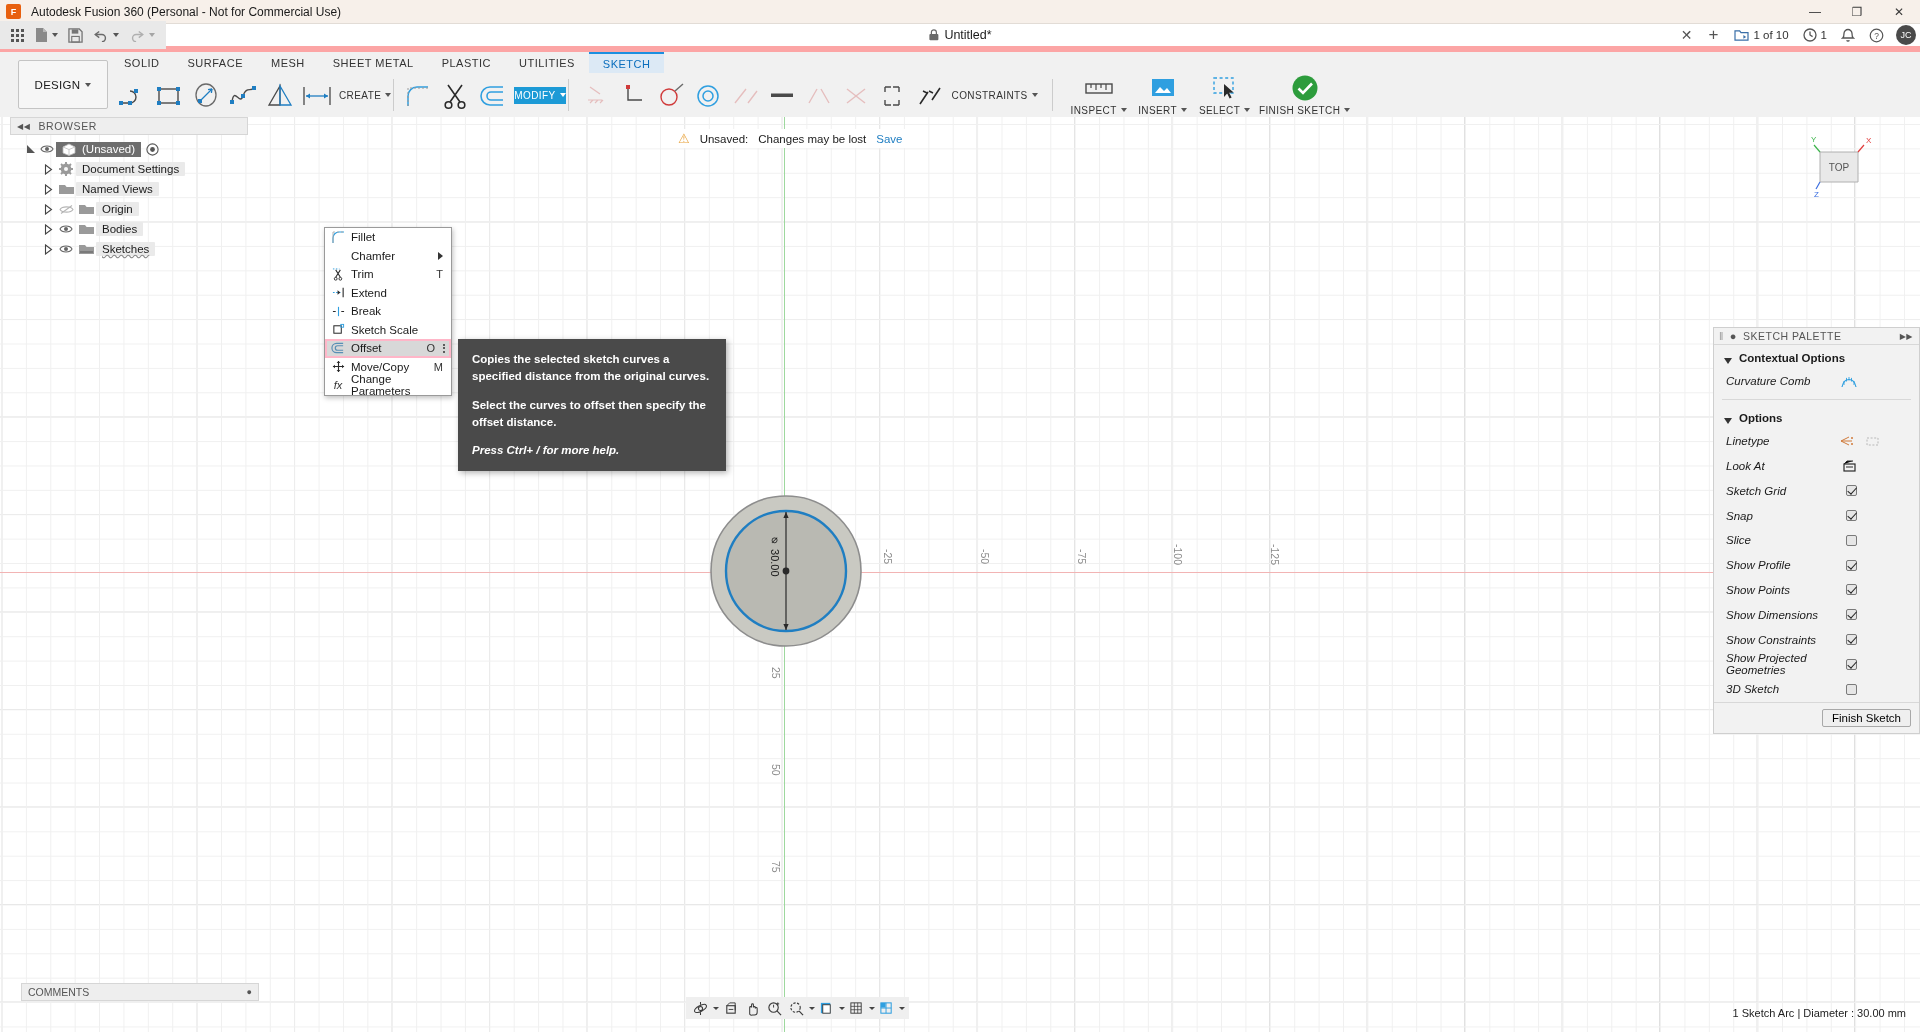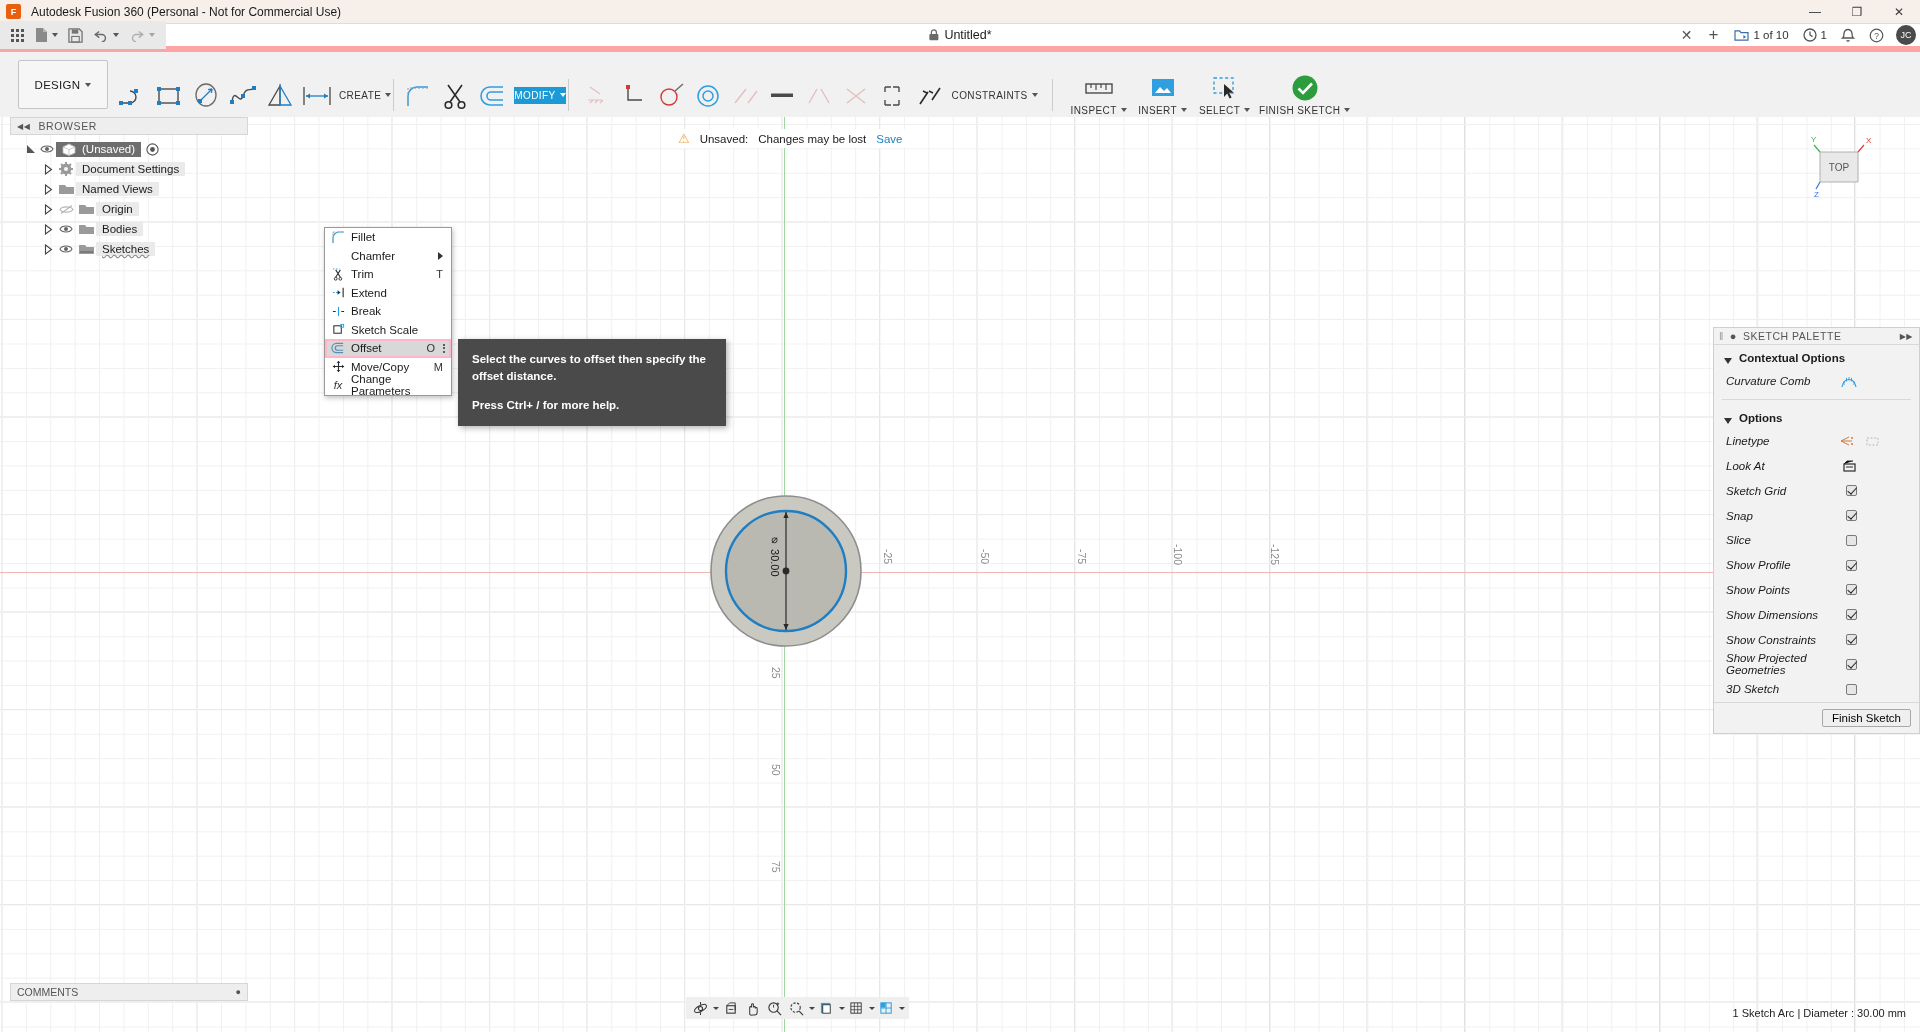--- a/index.html
+++ b/index.html
@@ -107,21 +107,21 @@
     height:18px; background:#eeeeee; border:1px solid #d6d6d6;
     display:flex; align-items:center; gap:8px; padding:0 6px; font-size:10.5px;
     letter-spacing:.6px; color:#555;
   }
   .tree-row { display:flex; align-items:center; height:20px; font-size:11.5px; }
   .tw { display:inline-flex; align-items:center; justify-content:center; }
   .lbl-bg { background:#eaeaea; padding:1px 6px; border-radius:1px; }
   .lbl-sel { background:#6e6e6e; color:#fff; padding:1px 6px; }
 
   #comments {
-    position:absolute; left:10px; bottom:32px; width:238px; height:18px;
+    position:absolute; left:21px; bottom:32px; width:238px; height:18px;
     background:#eeeeee; border:1px solid #d6d6d6; display:flex; align-items:center;
     padding:0 6px; font-size:10.5px; color:#555; justify-content:space-between;
   }
 
   
   #unsaved {
     position:absolute; left:672px; top:12px; display:flex; align-items:center;
     gap:10px; font-size:11.5px; background:#fff; padding:2px 6px;
   }
   #unsaved .warn { color:#e8a33d; font-size:13px; }
@@ -142,21 +142,21 @@
   .mi .dots { display:flex;flex-direction:column;gap:1.5px; padding-right:6px;}
   .mi .dots i { width:2px;height:2px;background:#333;border-radius:50%; }
 
   
   #tooltip {
     position:absolute; left:458px; top:222px; width:268px; background:#4a4a4a;
     color:#fff; padding:12px 14px; font-size:11.5px; line-height:1.5; z-index:50;
     box-shadow:2px 2px 6px rgba(0,0,0,.3);
   }
   #tooltip p { margin-bottom:11px; font-weight:bold; }
-  #tooltip p:last-child { margin-bottom:0; }
+  #tooltip p:last-child { margin-bottom:0;font-style:italic; }
 
   
   #sketchobj { position:absolute; left:708px; top:376px; }
   
   #viewcube { position:absolute; right:20px; top:10px; width:100px; height:90px; }
 
   
   .rl { position:absolute; font-size:10.5px; color:#8a8a8a; }
   .rl.v { writing-mode:vertical-rl; }
 
@@ -307,20 +307,29 @@
       </div>
   </div>
 </div>
 
 <div id="ribbon">
   <div id="design-btn">
     <span>DESIGN</span>
     <span class="caret-dn" style="margin-left:5px"></span>
   </div>
 
+  <div id="tabstrip">
+    <div class="rtab">SOLID</div>
+    <div class="rtab">SURFACE</div>
+    <div class="rtab">MESH</div>
+    <div class="rtab">SHEET METAL</div>
+    <div class="rtab">PLASTIC</div>
+    <div class="rtab">UTILITIES</div>
+    <div class="rtab active">SKETCH</div>
+  </div>
 
   <div id="ribbon-body">
 
     <div class="rgroup">
       <div class="rgroup-icons">
         <div class="ricon">
           <svg width="30" height="26" viewBox="0 0 30 26">
               <path d="M4 20 h9 a6 6 0 0 0 0-12" fill="none" stroke="#4a4a4a" stroke-width="1.4"></path>
               <rect x="2" y="18" width="4" height="4" fill="#1f7ec2"></rect>
               <rect x="11" y="18" width="4" height="4" fill="#1f7ec2"></rect>
@@ -786,20 +795,21 @@
       <span class="mi-ks">M</span>
     </div>
     <div class="mi">
       <span class="mi-ic" style="font-style:italic;font-size:11px;color:#333">fx</span>
       <span class="mi-tx">Change Parameters</span>
       <span class="mi-ks"></span>
     </div>
   </div>
 
   <div id="tooltip">
+    <p>Copies the selected sketch curves a specified distance from the original curves.</p>
     <p>Select the curves to offset then specify the offset distance.</p>
     <p>Press Ctrl+ / for more help.</p>
   </div>
 
   <div id="palette">
     <div id="palette-head">
       <span style="color:#999">‖</span>
       <span style="font-size:11px">●</span>
       <span>SKETCH PALETTE</span>
       <span style="position:absolute;right:6px;font-size:8px;color:#555">▶▶</span>

